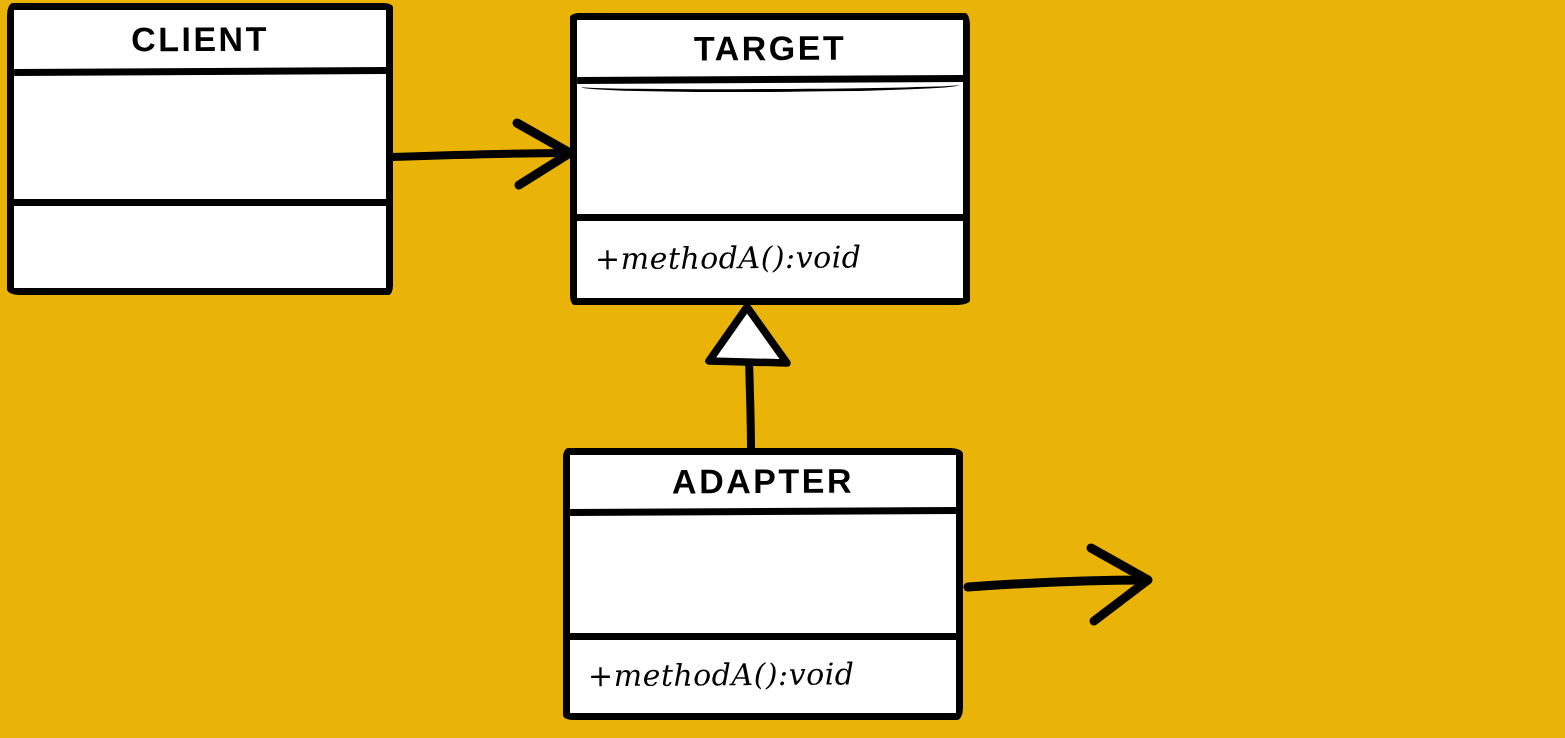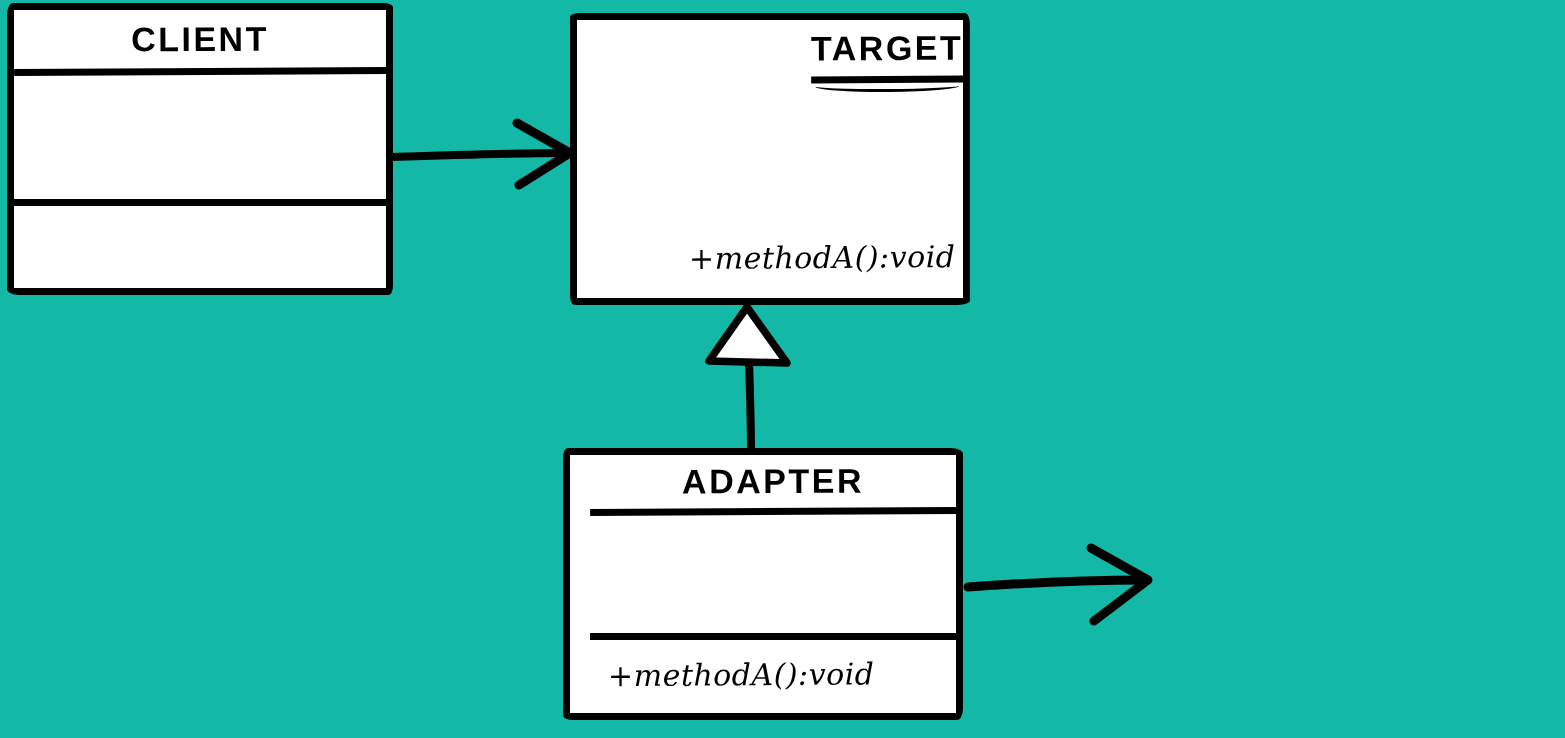--- a/index.html
+++ b/index.html
@@ -4,36 +4,36 @@
 <style>
   html, body {
     margin: 0;
     padding: 0;
     background: #ffffff;
   }
   .stage {
     position: relative;
     width: 1565px;
     height: 738px;
-    background: #14b8a6;
+    background: #eab308;
     overflow: hidden;
     font-family: "Liberation Sans", sans-serif;
   }
   
   .uml-class {
     position: absolute;
     box-sizing: border-box;
     border: 7px solid #000000;
     background: #ffffff;
     display: flex;
     flex-direction: column;
   }
   
   .uml-class.r1 { border-radius: 6px 10px 4px 12px / 12px 4px 10px 6px; }
-  .uml-class.r2 { border-radius: 10px 5px 12px 4px / 4px 12px 5px 10px; align-items: flex-end; }
+  .uml-class.r2 { border-radius: 10px 5px 12px 4px / 4px 12px 5px 10px; }
   .uml-class.r3 { border-radius: 5px 12px 6px 9px / 9px 6px 12px 5px; }
 
   .compartment {
     box-sizing: border-box;
     position: relative;
   }
   .compartment.divided {
     border-bottom: 7px solid #000000;
   }
   .compartment.title {
@@ -76,21 +76,21 @@
 
   
   #box-client  { left: 7px;    top: 3px;   width: 386px; height: 292px; }
   #box-client  .title { height: 65px; }
   #box-client  .attrs { height: 131px; }
 
   #box-target  { left: 570px;  top: 13px;  width: 400px; height: 292px; }
   #box-target  .title { height: 63px; }
   #box-target  .attrs { height: 138px; }
 
-  #box-adapter { left: 563px;  top: 448px; width: 400px; height: 272px; padding-left: 20px; }
+  #box-adapter { left: 563px;  top: 448px; width: 400px; height: 272px; }
   #box-adapter .title { height: 60px; }
   #box-adapter .attrs { height: 125px; }
 
   #box-adaptee { left: 1137px; top: 440px; width: 415px; height: 285px; }
   #box-adaptee .title { height: 55px; }
   #box-adaptee .attrs { height: 139px; }
 
   
   .arrow {
     position: absolute;

